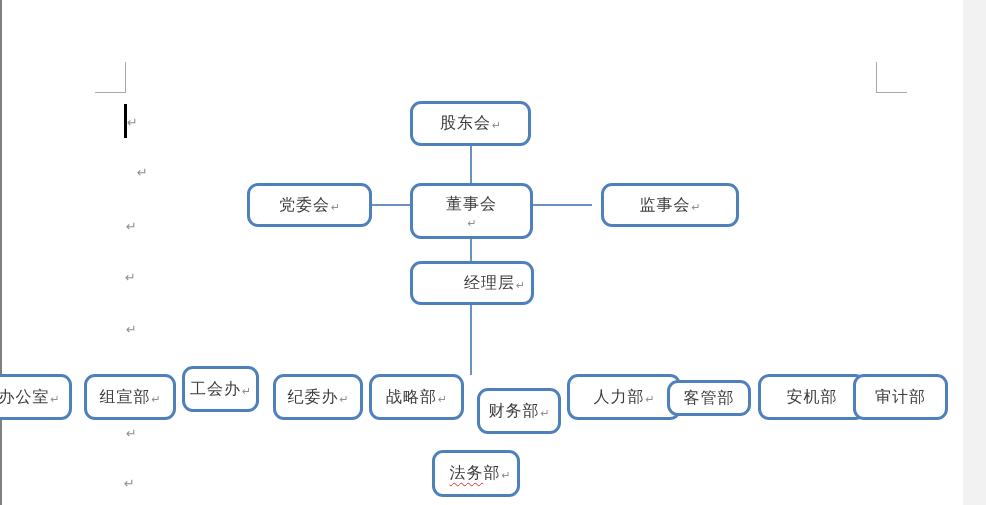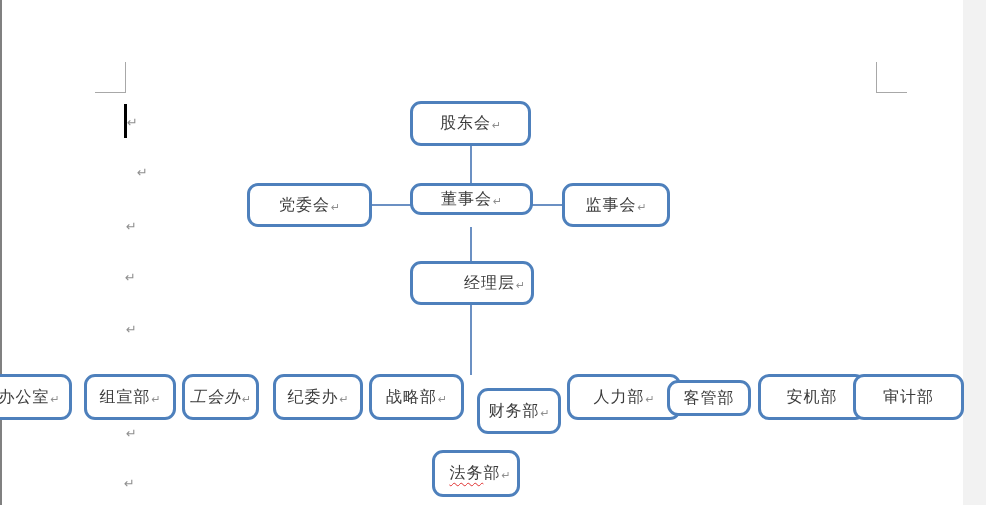--- a/index.html
+++ b/index.html
@@ -48,34 +48,34 @@
   .c-v3{left:470px;top:304px;width:2px;height:71px;}
 
   .box{position:absolute;display:flex;align-items:center;justify-content:center;
        background:#ffffff;border:3px solid var(--box-border);border-radius:11px;
        color:var(--box-text);font-size:16px;letter-spacing:1px;white-space:nowrap;}
   .box .pc{color:var(--formatting-mark);font-size:11px;letter-spacing:0;
            font-family:"DejaVu Sans",sans-serif;margin-left:1px;position:relative;top:2px;}
 
   .b-shareholders{left:410px;top:101px;width:121px;height:45px;}
   .b-party{left:247px;top:183px;width:125px;height:44px;}
-  .b-board{left:410px;top:183px;width:123px;height:32px;}
-  .b-supervisory{left:562px;top:183px;width:108px;height:44px;}
+  .b-board{left:410px;top:183px;width:123px;height:56px;flex-direction:column;}
+  .b-supervisory{left:601px;top:183px;width:138px;height:44px;}
   .b-management{left:410px;top:261px;width:124px;height:44px;padding-left:45px;}
 
   .d0{left:-14px;top:374px;width:86px;height:46px;}
   .d1{left:84px;top:374px;width:92px;height:46px;}
-  .d2{left:182px;top:374px;width:77px;height:46px;font-style:italic;}
+  .d2{left:182px;top:366px;width:77px;height:46px;}
   .d3{left:273px;top:374px;width:90px;height:46px;}
   .d4{left:369px;top:374px;width:95px;height:46px;}
   .d5{left:477px;top:388px;width:84px;height:46px;}
   .d6{left:567px;top:374px;width:114px;height:46px;}
   .d7{left:667px;top:380px;width:84px;height:36px;font-family:Liberation Mono, monospace;}
   .d8{left:758px;top:374px;width:108px;height:46px;font-family:Liberation Serif, serif;}
-  .d9{left:853px;top:374px;width:111px;height:46px;}
+  .d9{left:853px;top:374px;width:95px;height:46px;}
 
   .b-legal{left:432px;top:450px;width:88px;height:47px;}
   .misspelled{text-decoration:underline wavy var(--spellcheck) 1px;
               text-decoration-skip-ink:none;text-underline-offset:4px;margin-left:8px;}
 </style>
 </head>
 <body>
 
 <div class="canvas">
 

